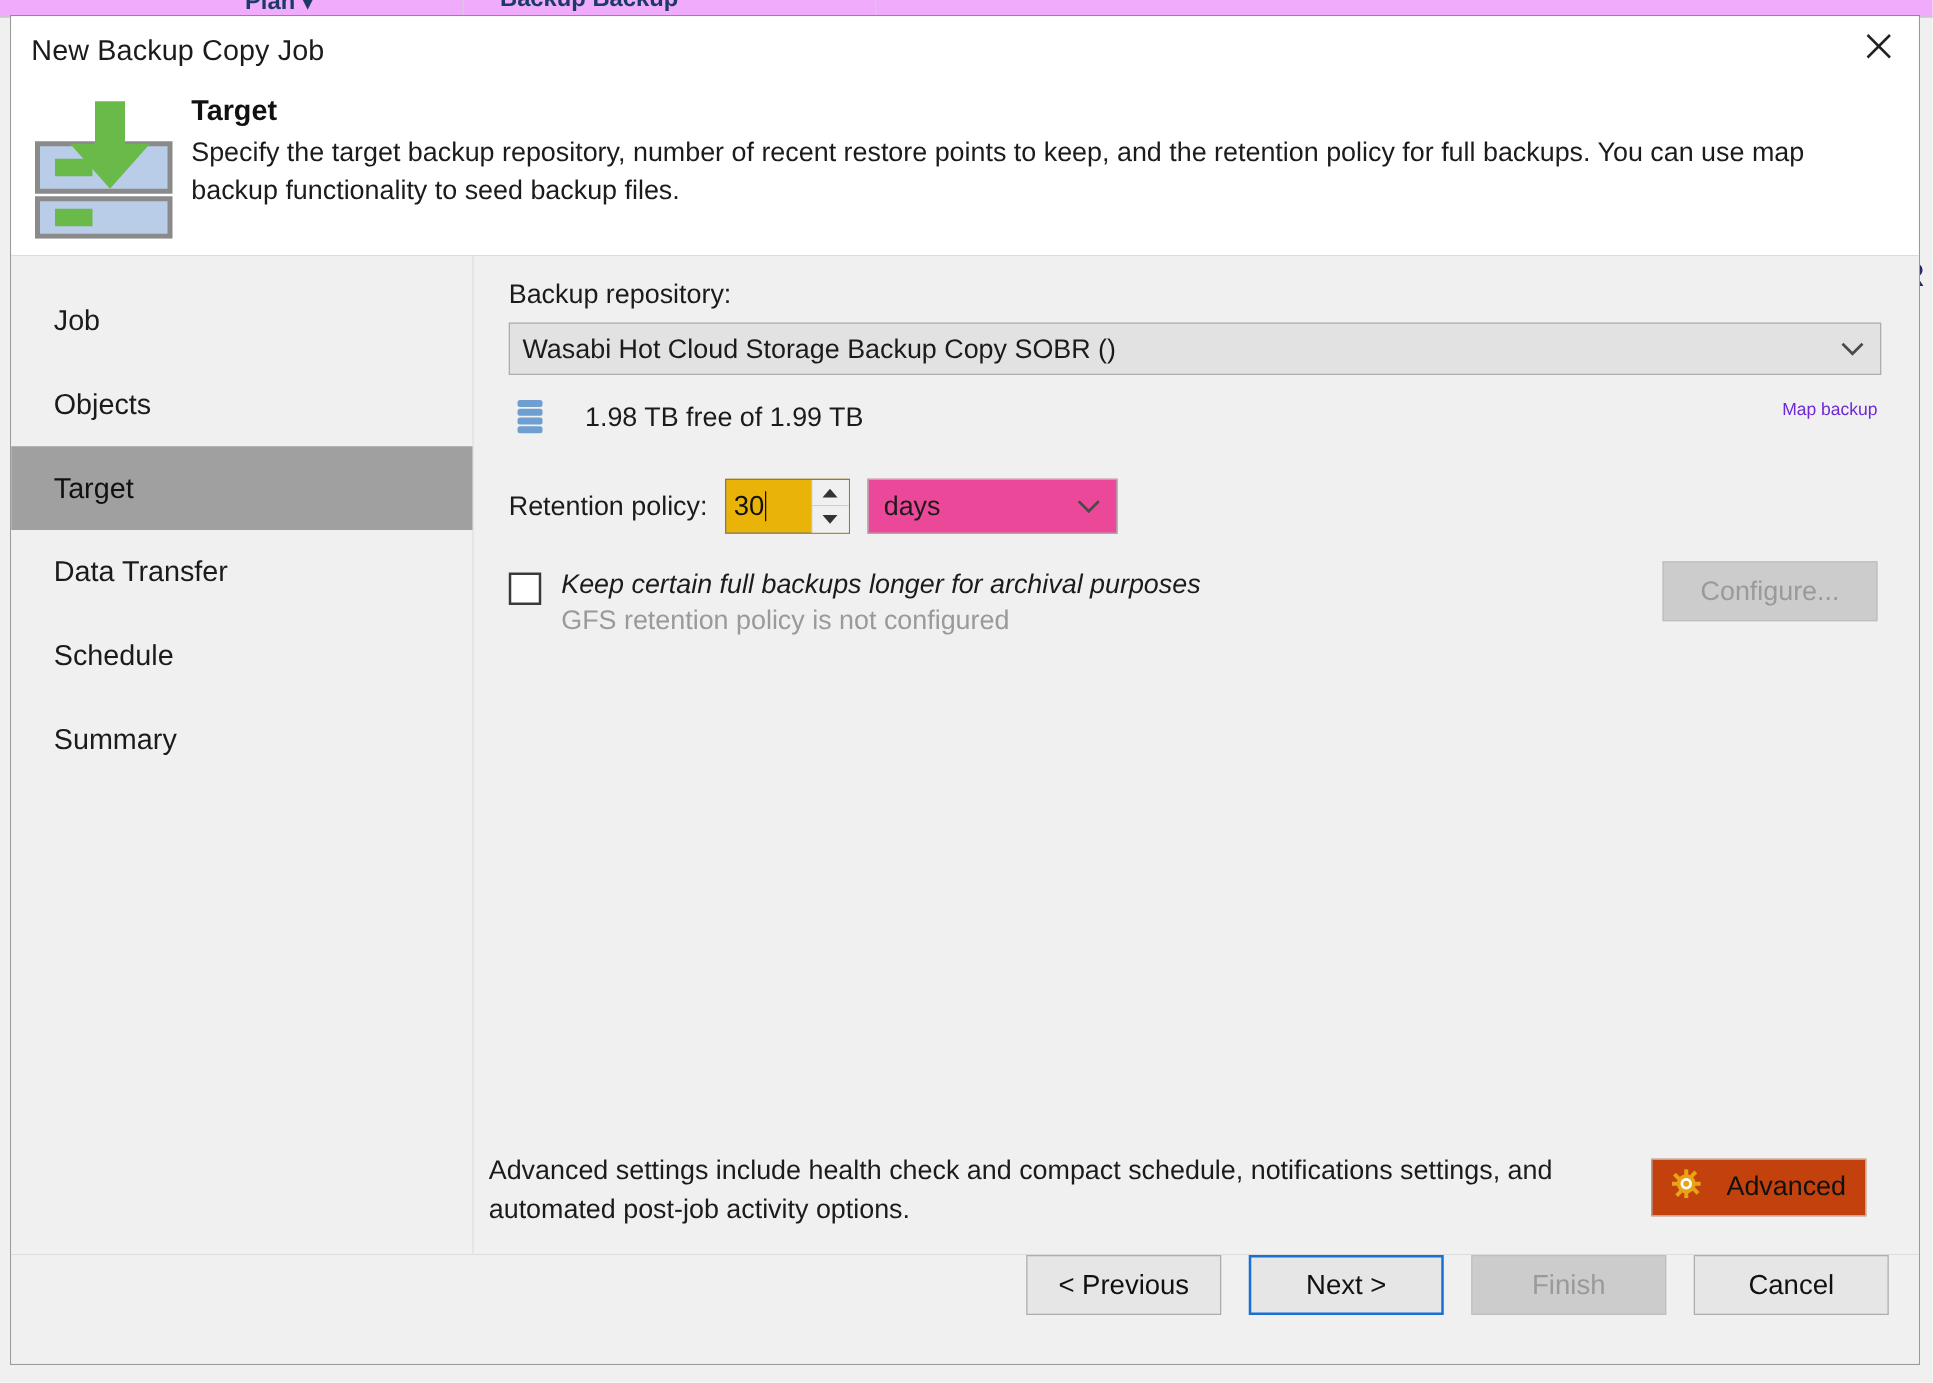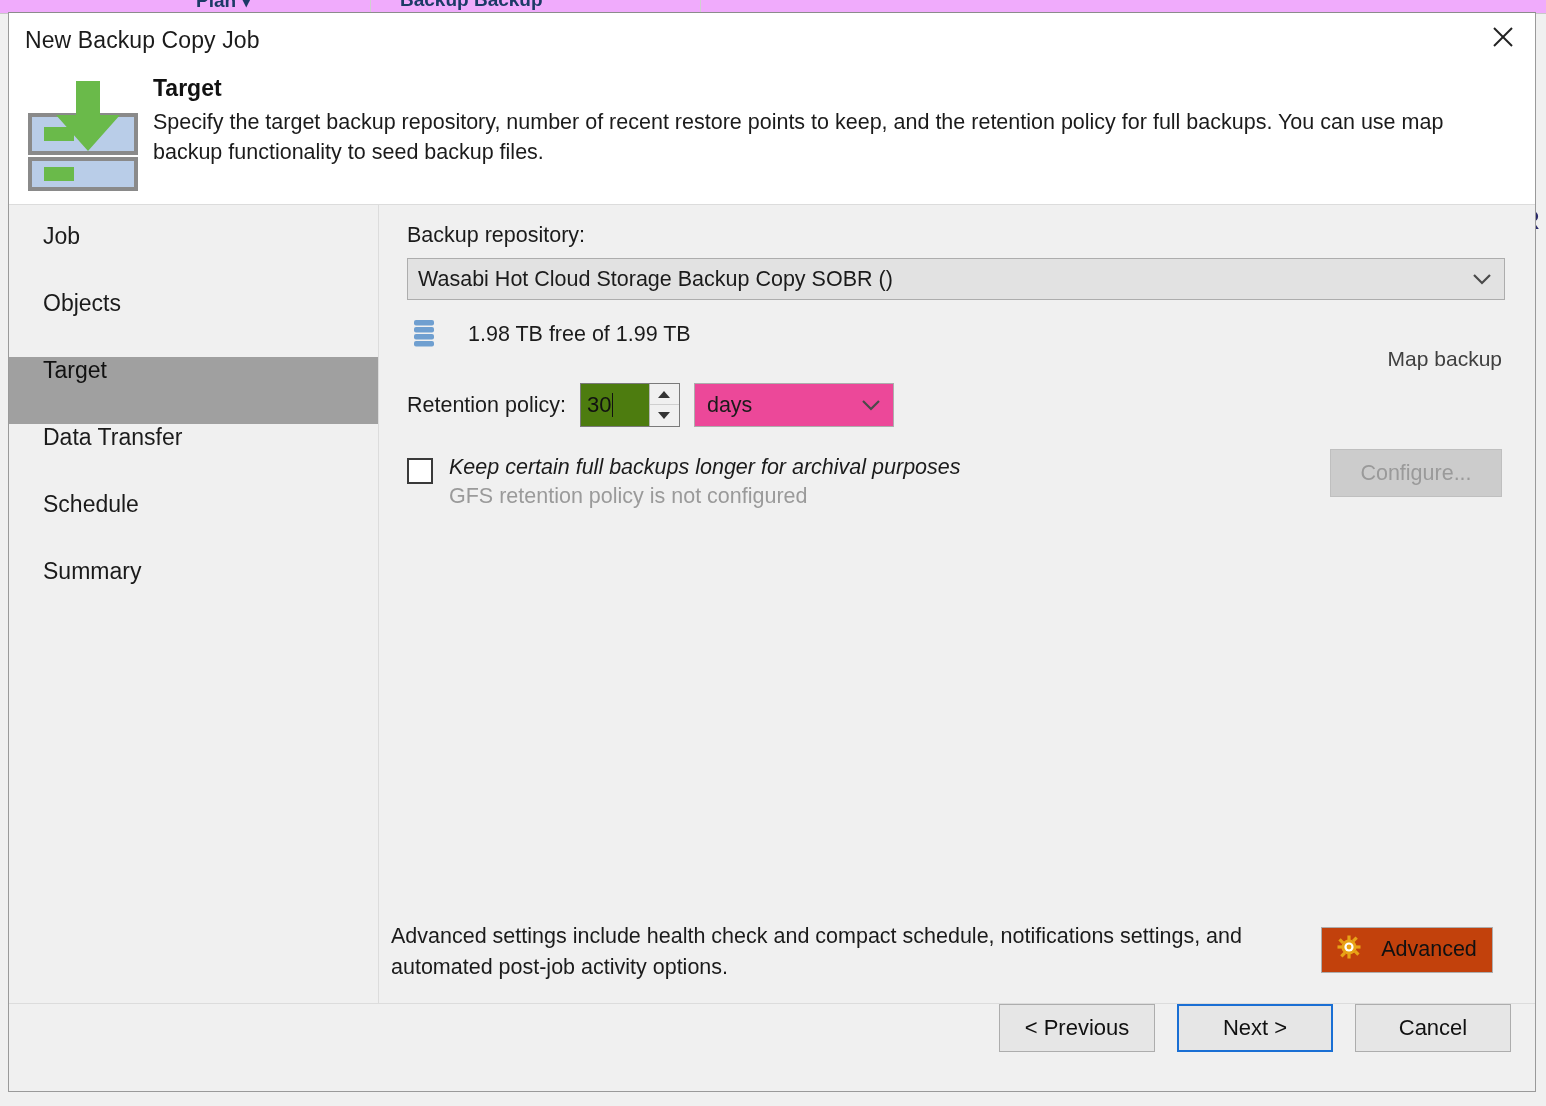--- a/index.html
+++ b/index.html
@@ -102,21 +102,21 @@
   #sidebar {
     width: 370px;
     flex: 0 0 370px;
     background: #f0f0f0;
     border-right: 1px solid #dcdcdc;
     padding-top: 18px;
     position: relative;
   }
   .nav-item {
     height: 67px;
-    display: flex; align-items: flex-start;
+    display: flex; align-items: center;
     padding-left: 34px;
     font-size: 23px;
     color: #1b1b1b;
     cursor: pointer;
     user-select: none;
   }
   .nav-item.selected {
     background: #a0a0a0;
     color: #111111;
   }
@@ -162,33 +162,33 @@
     display: flex; align-items: center;
     position: relative;
   }
   #db-icon { width: 24px; height: 30px; flex: 0 0 24px; margin-left: 5px; }
   #repo-free {
     margin-left: 32px;
     font-size: 21.5px; color: #1b1b1b;
   }
   #map-backup {
     position: absolute; right: 3px; top: 3px;
-    font-size: 21px; color: #404040; cursor: pointer; margin-top: 28px;
+    font-size: 14px; color: #6d28d9; cursor: pointer;
   }
 
   
   #retention-row {
     margin-top: 31px;
     display: flex; align-items: center;
   }
   #retention-label { font-size: 21.5px; color: #1b1b1b; margin-right: 14px; }
 
   .spinner {
     width: 100px; height: 44px;
-    background: #4d7c0f;
+    background: #eab308;
     border: 1px solid #7a7a7a;
     display: flex; align-items: stretch;
     position: relative;
   }
   .spinner .sp-val {
     flex: 1 1 auto;
     display: flex; align-items: center;
     padding-left: 6px;
     font-size: 22px; color: #111111;
     position: relative;
@@ -476,18 +476,21 @@
     </div>
   </div>
 
   <div id="footer">
     <button class="fbtn">
       <span>&lt; Previous</span>
     </button>
     <button class="fbtn primary">
       <span>Next &gt;</span>
     </button>
+    <button class="fbtn disabled">
+      <span>Finish</span>
+    </button>
     <button class="fbtn">
       <span>Cancel</span>
     </button>
   </div>
 
 </div>
 
 </body></html>

